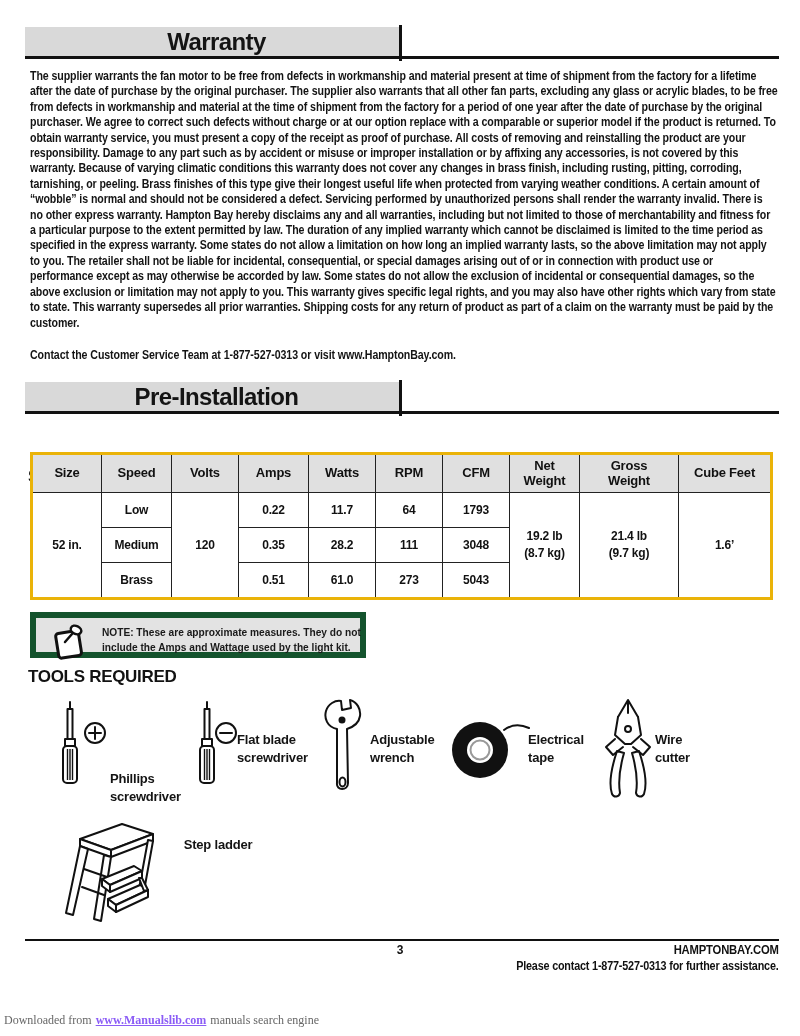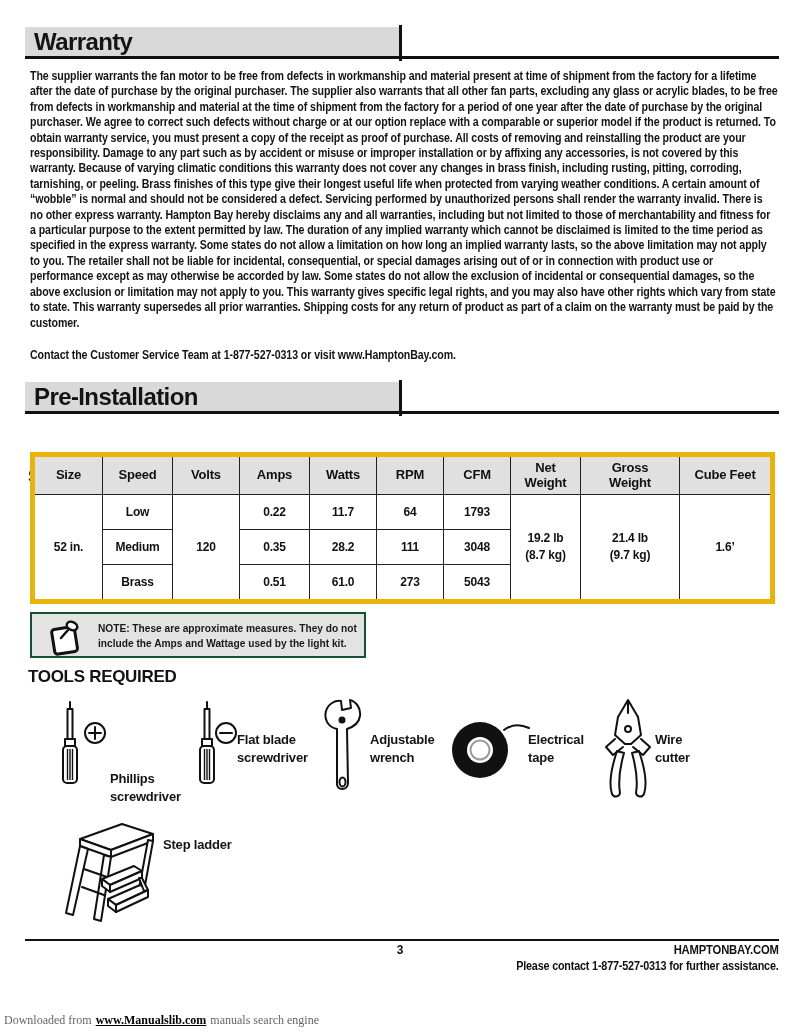--- a/index.html
+++ b/index.html
@@ -3,61 +3,61 @@
 <meta charset="utf-8">
 <style>
   html,body{margin:0;padding:0;background:#fff;}
   body{font-family:"Liberation Sans", sans-serif;color:#111;overflow-x:hidden;}
   #page{position:relative;width:800px;height:1036px;background:#ffffff;overflow:hidden;}
 
   .abs{position:absolute;}
 
   
   .section-bar{position:absolute;left:25px;width:374px;height:30px;background:#d9d9d9;
-    display:flex;align-items:center;padding-left:9px;box-sizing:border-box;}
+    display:flex;align-items:center;padding-left:9px;box-sizing:border-box;justify-content:center;}
   .section-title{font-size:24px;font-weight:bold;letter-spacing:-0.6px;color:#141414;}
   .vtick{position:absolute;width:3px;height:36px;background:#111;}
   .hrule{position:absolute;left:25px;width:754px;height:3px;background:#111;}
 
   
   .cond{transform:scaleX(0.885);transform-origin:0 0;}
   .cond-r{transform:scaleX(0.9);transform-origin:100% 0;}
 
   .body-copy{font-size:12px;font-weight:bold;line-height:15.4px;letter-spacing:-0.1px;color:#141414;}
 
   .subhead{font-size:17px;font-weight:bold;letter-spacing:-0.3px;color:#121212;}
 
   
   table.spec{border-collapse:collapse;table-layout:fixed;width:740px;
-    border:5px solid #eab308;}
+    border:3px solid #eab308;}
   table.spec th, table.spec td{border:1.5px solid #222;text-align:center;vertical-align:middle;
     padding:0;letter-spacing:-0.2px;}
   table.spec th{background:#e0e0e0;font-size:13px;font-weight:bold;height:37px;line-height:1.15;}
   table.spec td{font-size:12px;font-weight:bold;height:34px;background:#fff;}
   table.spec th.wrap span{display:inline-block;width:min-content;}
   td.pre{white-space:pre-line;line-height:1.45;}
 
   
   .note-box{position:absolute;left:30px;top:612px;width:336px;height:46px;background:#e3e3e3;
-    border:2px solid #14532d;box-sizing:border-box;}
+    border:6px solid #14532d;box-sizing:border-box;}
   .note-icon{position:absolute;left:14px;top:5px;}
   .note-text{position:absolute;left:66px;top:7px;width:296px;font-size:11.5px;font-weight:bold;
     line-height:15px;color:#1a1a1a;}
   .note-text strong{margin-right:3px;}
 
   .tool-label{position:absolute;font-size:13px;font-weight:bold;line-height:18px;letter-spacing:-0.2px;color:#141414;}
 
   
   .footer-page{position:absolute;left:0;top:943px;width:800px;text-align:center;font-size:12px;font-weight:bold;}
   .footer-site{position:absolute;right:21px;top:943px;font-size:12.5px;font-weight:bold;letter-spacing:-0.2px;}
   .footer-help{position:absolute;right:21px;top:959px;font-size:12px;font-weight:bold;letter-spacing:-0.2px;}
 
   .watermark{position:absolute;left:4px;top:1013px;font-family:"Liberation Serif", serif;
     font-size:12px;color:#666;}
-  .watermark a{color:#000000;font-weight:bold;text-decoration:underline;margin:0 4px;cursor:pointer;}
+  .watermark a{color:#8b5cf6;font-weight:bold;text-decoration:underline;margin:0 4px;cursor:pointer;}
 
   svg{display:block;}
   .ln{stroke:#111;fill:none;stroke-width:2;stroke-linecap:round;stroke-linejoin:round;}
   .lnf{stroke:#111;fill:#fff;stroke-width:2;stroke-linecap:round;stroke-linejoin:round;}
 </style>
 </head>
 <body>
 
 <div id="page">
 
@@ -237,21 +237,21 @@
       <line x1="22" y1="70" x2="44" y2="78" class="ln" stroke-width="1.8"></line>
       <polygon points="42,62 74,49 82,54 50,68" class="lnf"></polygon>
       <polygon points="42,62 42,69 50,75 50,68" class="lnf"></polygon>
       <polygon points="50,68 82,54 82,61 50,75" class="lnf"></polygon>
       <polygon points="48,82 80,68 88,73 56,88" class="lnf"></polygon>
       <polygon points="48,82 48,89 56,95 56,88" class="lnf"></polygon>
       <polygon points="56,88 88,73 88,80 56,95" class="lnf"></polygon>
       <polygon points="82,61 88,73 84,74 79,61" class="lnf"></polygon>
     </svg>
   </span>
-  <div class="tool-label" style="left:163px;top:836px;width:110px;">Step ladder</div>
+  <div class="tool-label" style="left:163px;top:836px;width:110px;text-align:center;">Step ladder</div>
 
   <div class="hrule" style="top:939px;height:2px;"></div>
   <div class="footer-page">3</div>
   <div class="footer-site cond-r">HAMPTONBAY.COM</div>
   <div class="footer-help cond-r">Please contact 1-877-527-0313 for further assistance.</div>
 
   <div class="watermark">
     <span>Downloaded from</span><a>www.Manualslib.com</a><span>manuals search engine</span>
   </div>
 

